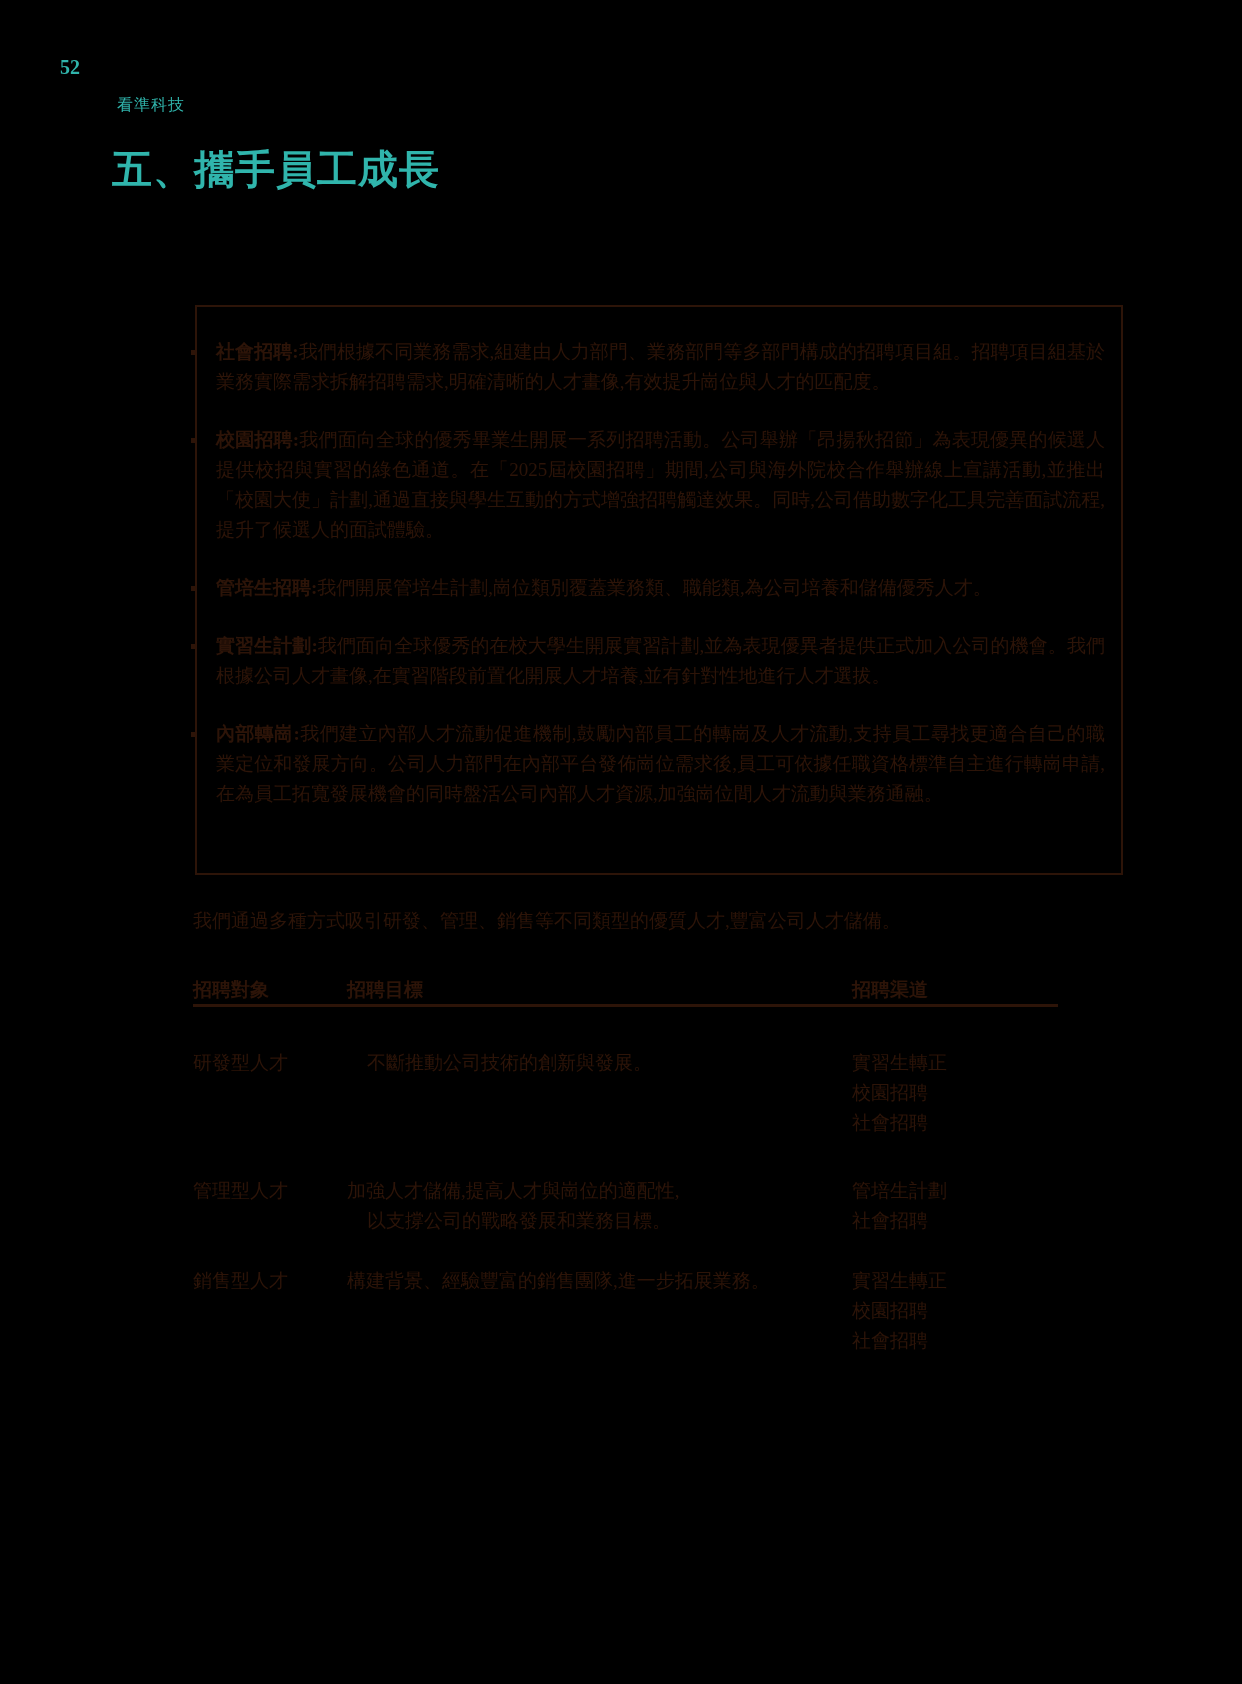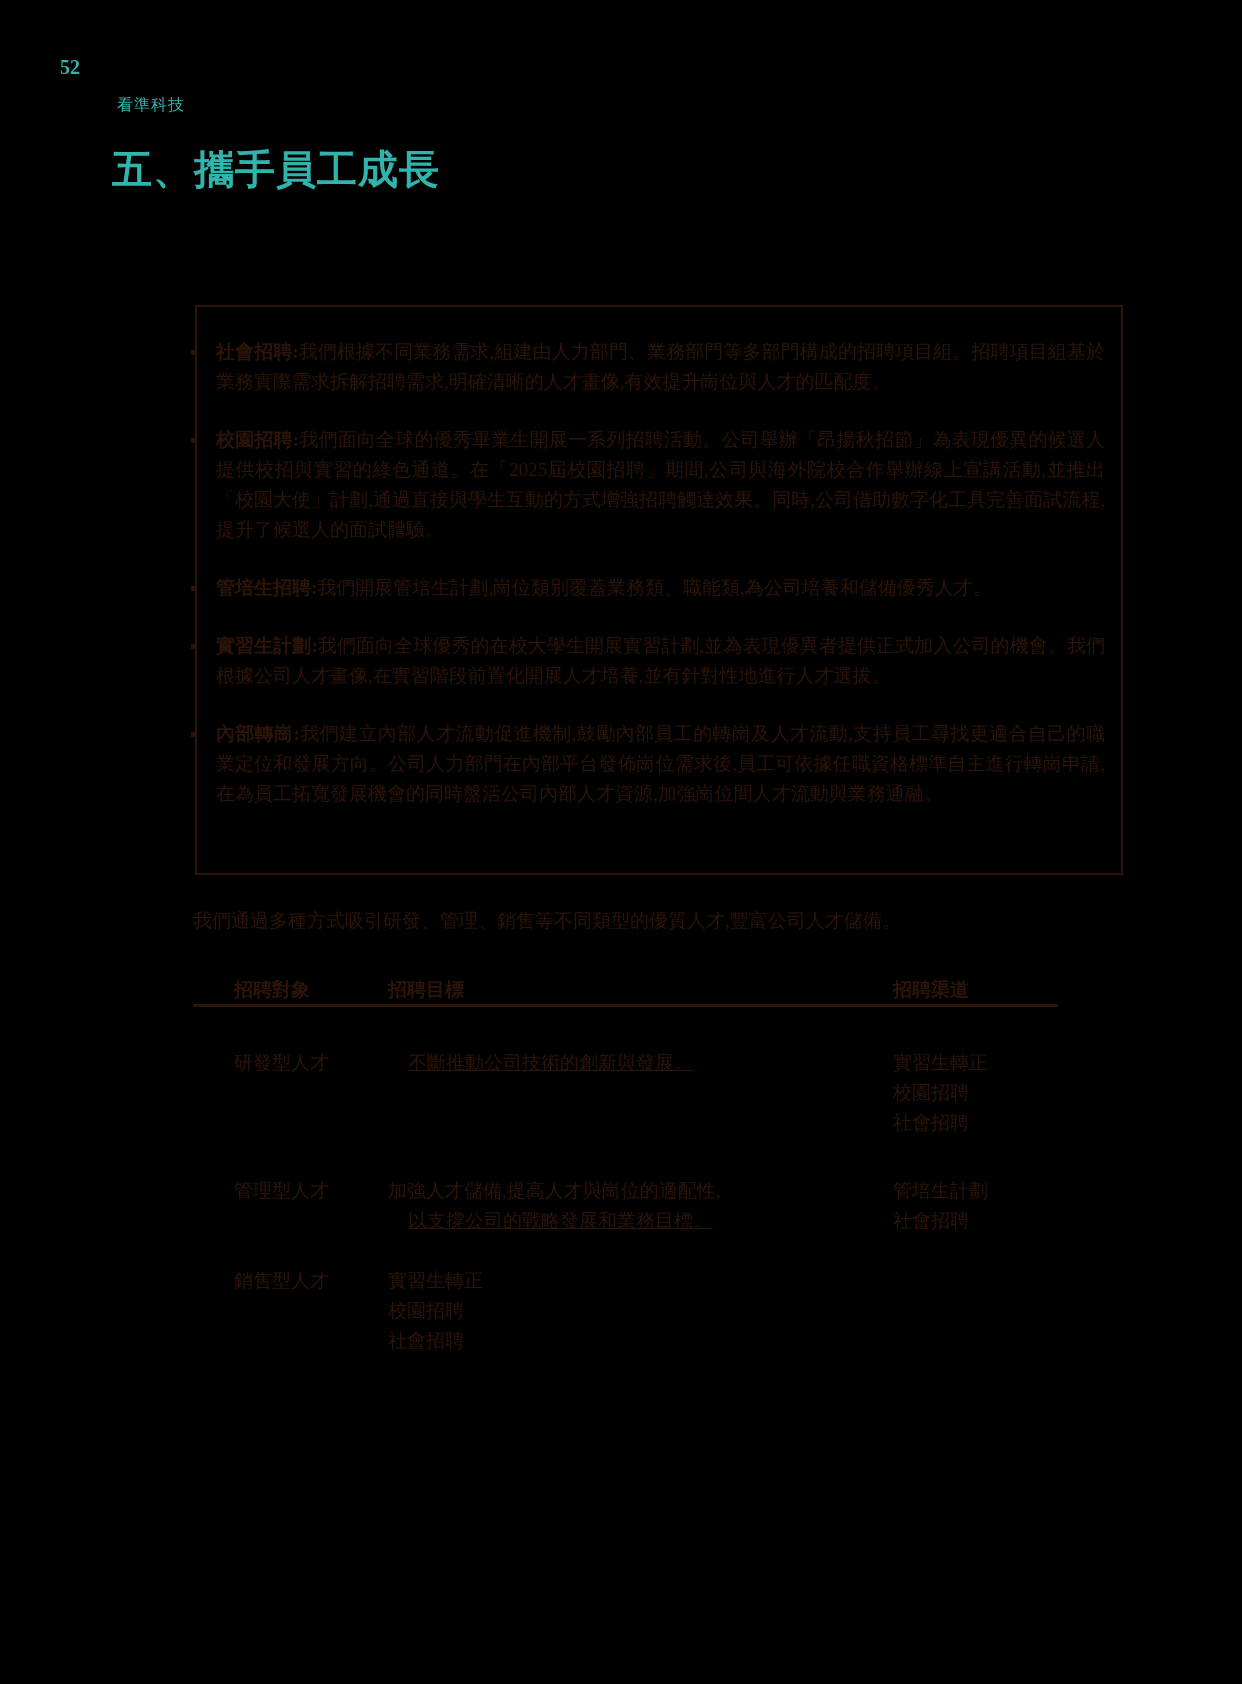--- a/index.html
+++ b/index.html
@@ -51,22 +51,22 @@
     color:var(--ink);font-size:19px;line-height:30px;
   }
   .thead{position:absolute;top:0;left:0;width:865px;display:grid;
     grid-template-columns:154px 505px 206px;font-weight:700;}
   .hrule{position:absolute;top:29px;left:0;width:865px;height:3px;background:var(--ink);}
   .trow{position:absolute;left:0;width:865px;display:grid;
     grid-template-columns:154px 505px 206px;align-items:start;}
   .trow.r1{top:73px;}
   .trow.r2{top:201px;}
   .trow.r3{top:291px;}
-  .goal-line.indent{padding-left:20px;text-decoration:underline;}
-  .cell{min-height:30px;margin-left:41px;}
+  .goal-line.indent{padding-left:20px;}
+  .cell{min-height:30px;}
 </style>
 </head>
 <body>
 
 <div class="page">
 
   <div class="page-number">52</div>
   <div class="brand">看準科技</div>
 
   <h1 class="section-title" style="margin:0">五、攜手員工成長</h1>
@@ -130,20 +130,23 @@
       </div>
       <div class="cell">
         <div>管培生計劃</div>
         <div>社會招聘</div>
       </div>
     </div>
 
     <div class="trow r3">
       <div class="cell">銷售型人才</div>
       <div class="cell">
+        <div class="goal-line">構建背景、經驗豐富的銷售團隊,進一步拓展業務。</div>
+      </div>
+      <div class="cell">
         <div>實習生轉正</div>
         <div>校園招聘</div>
         <div>社會招聘</div>
       </div>
     </div>
   </div>
 
 </div>
 
 </body></html>

